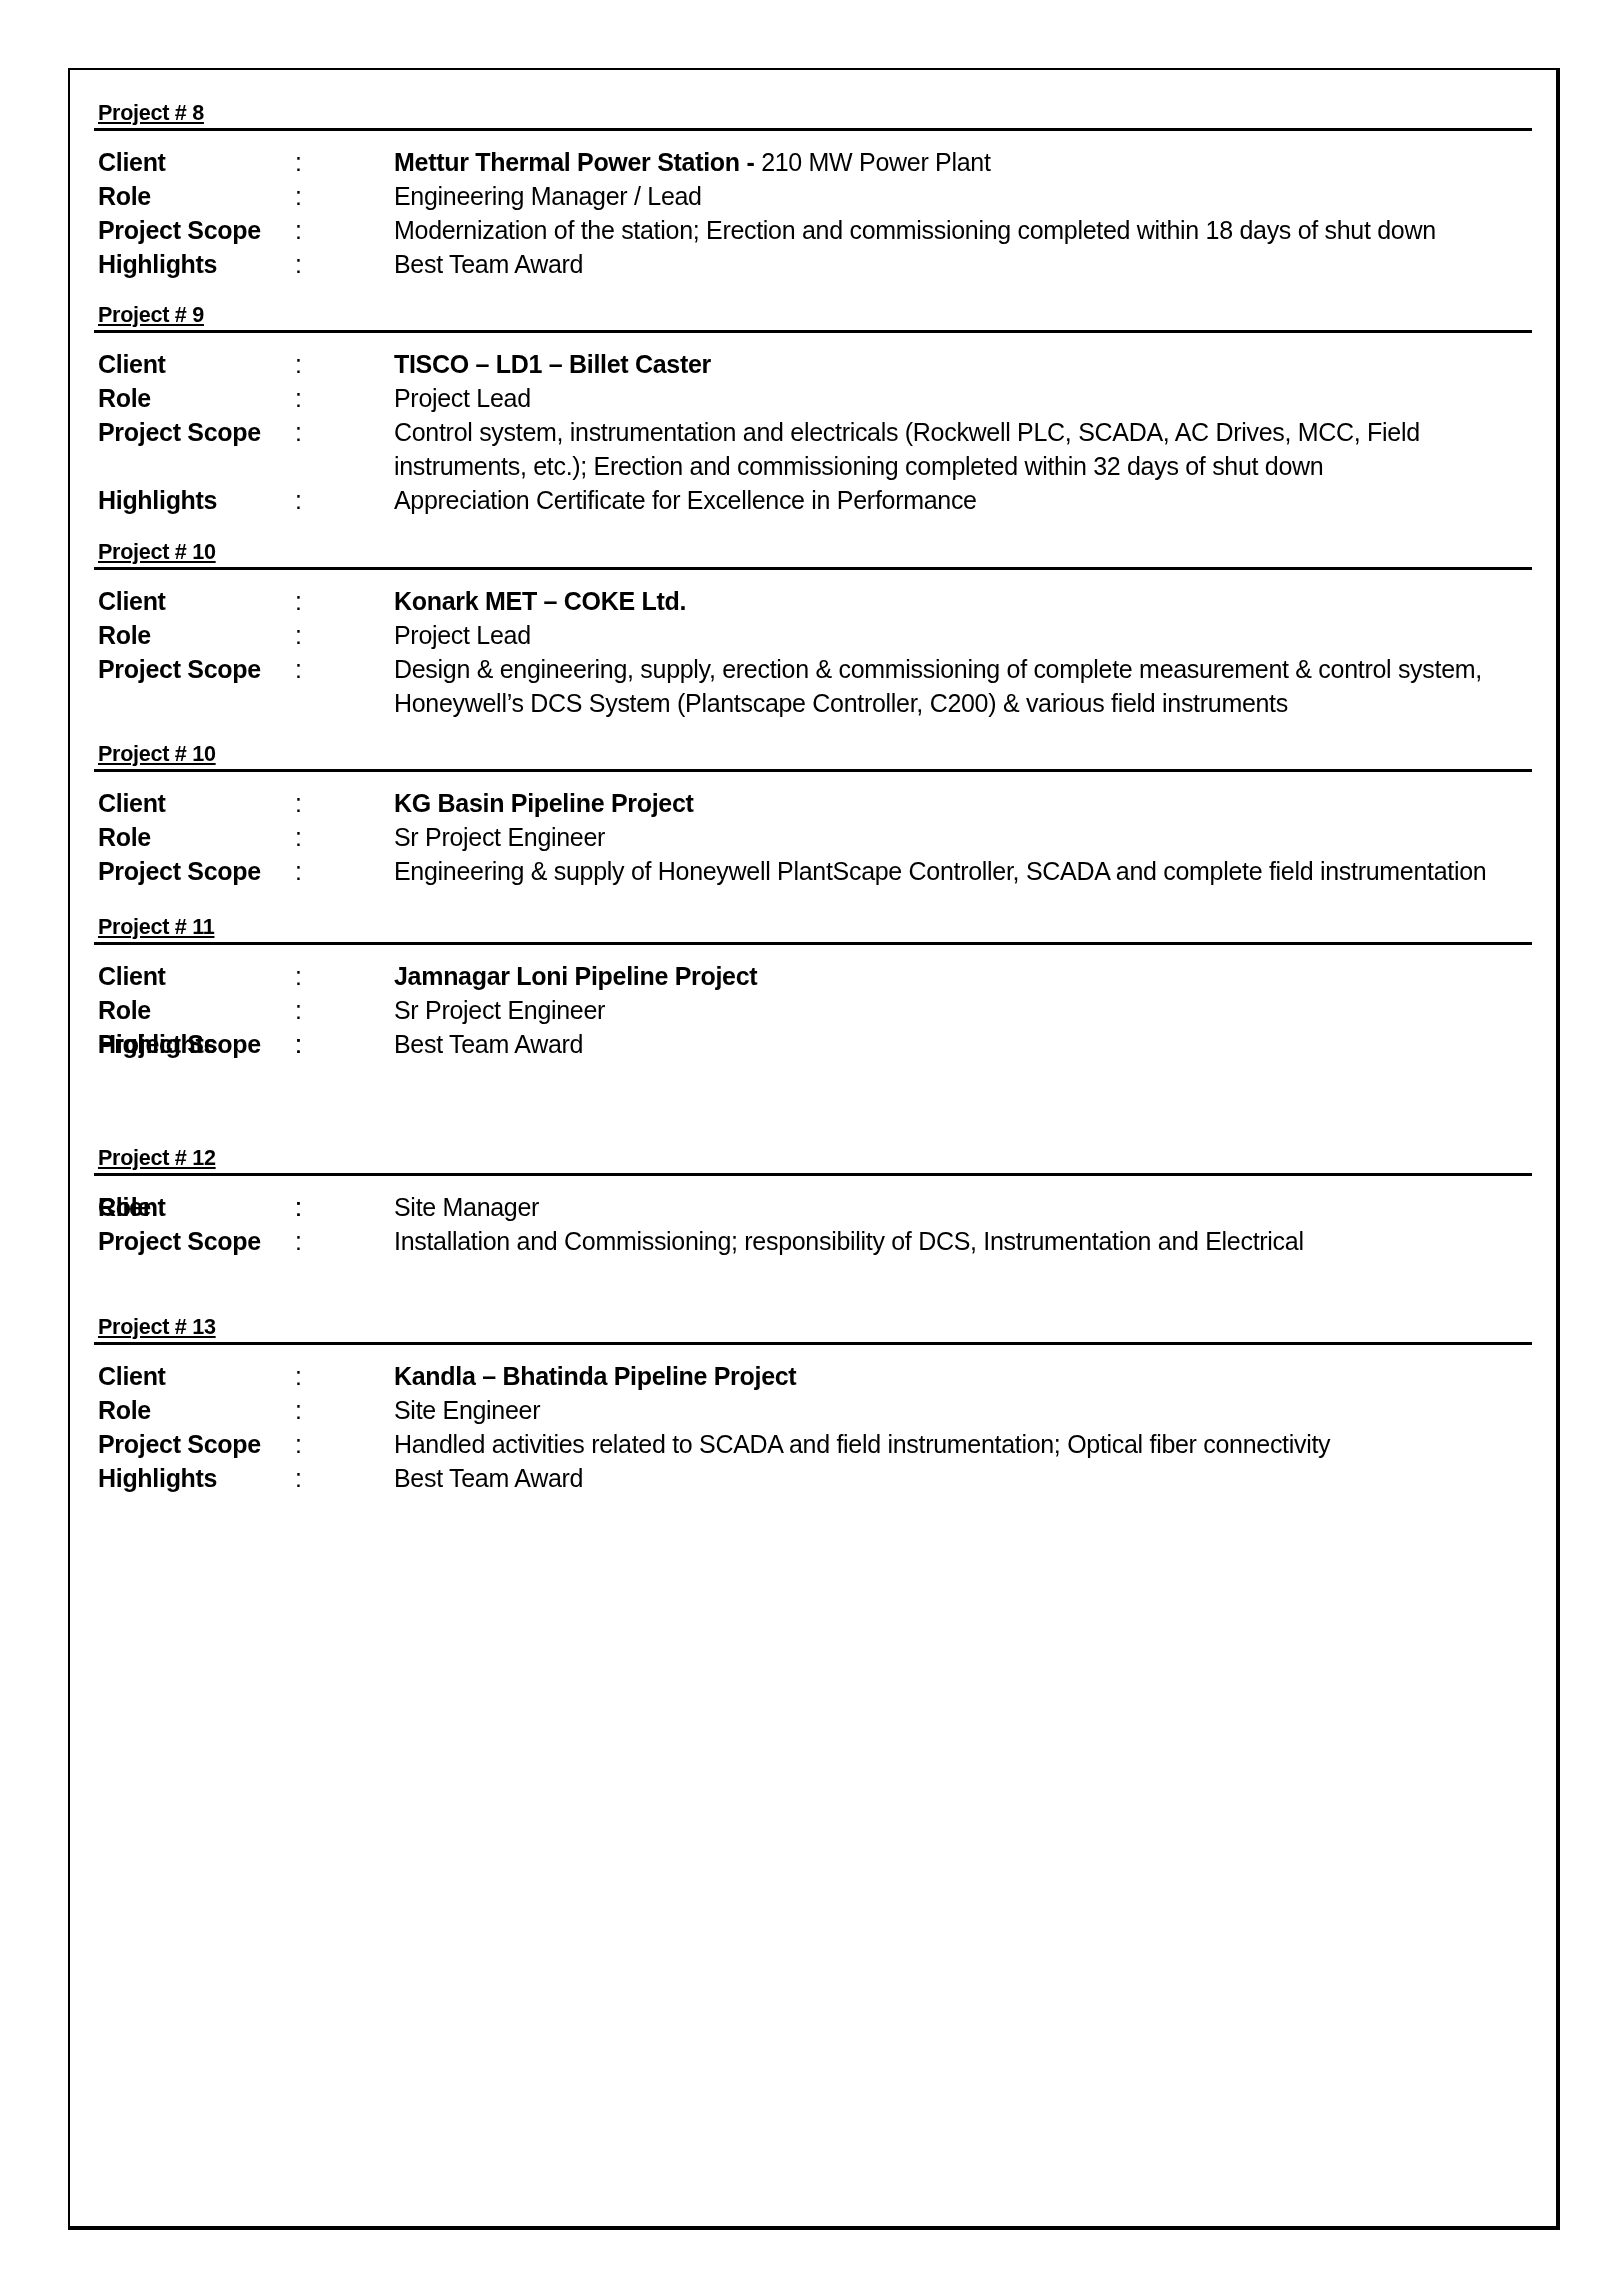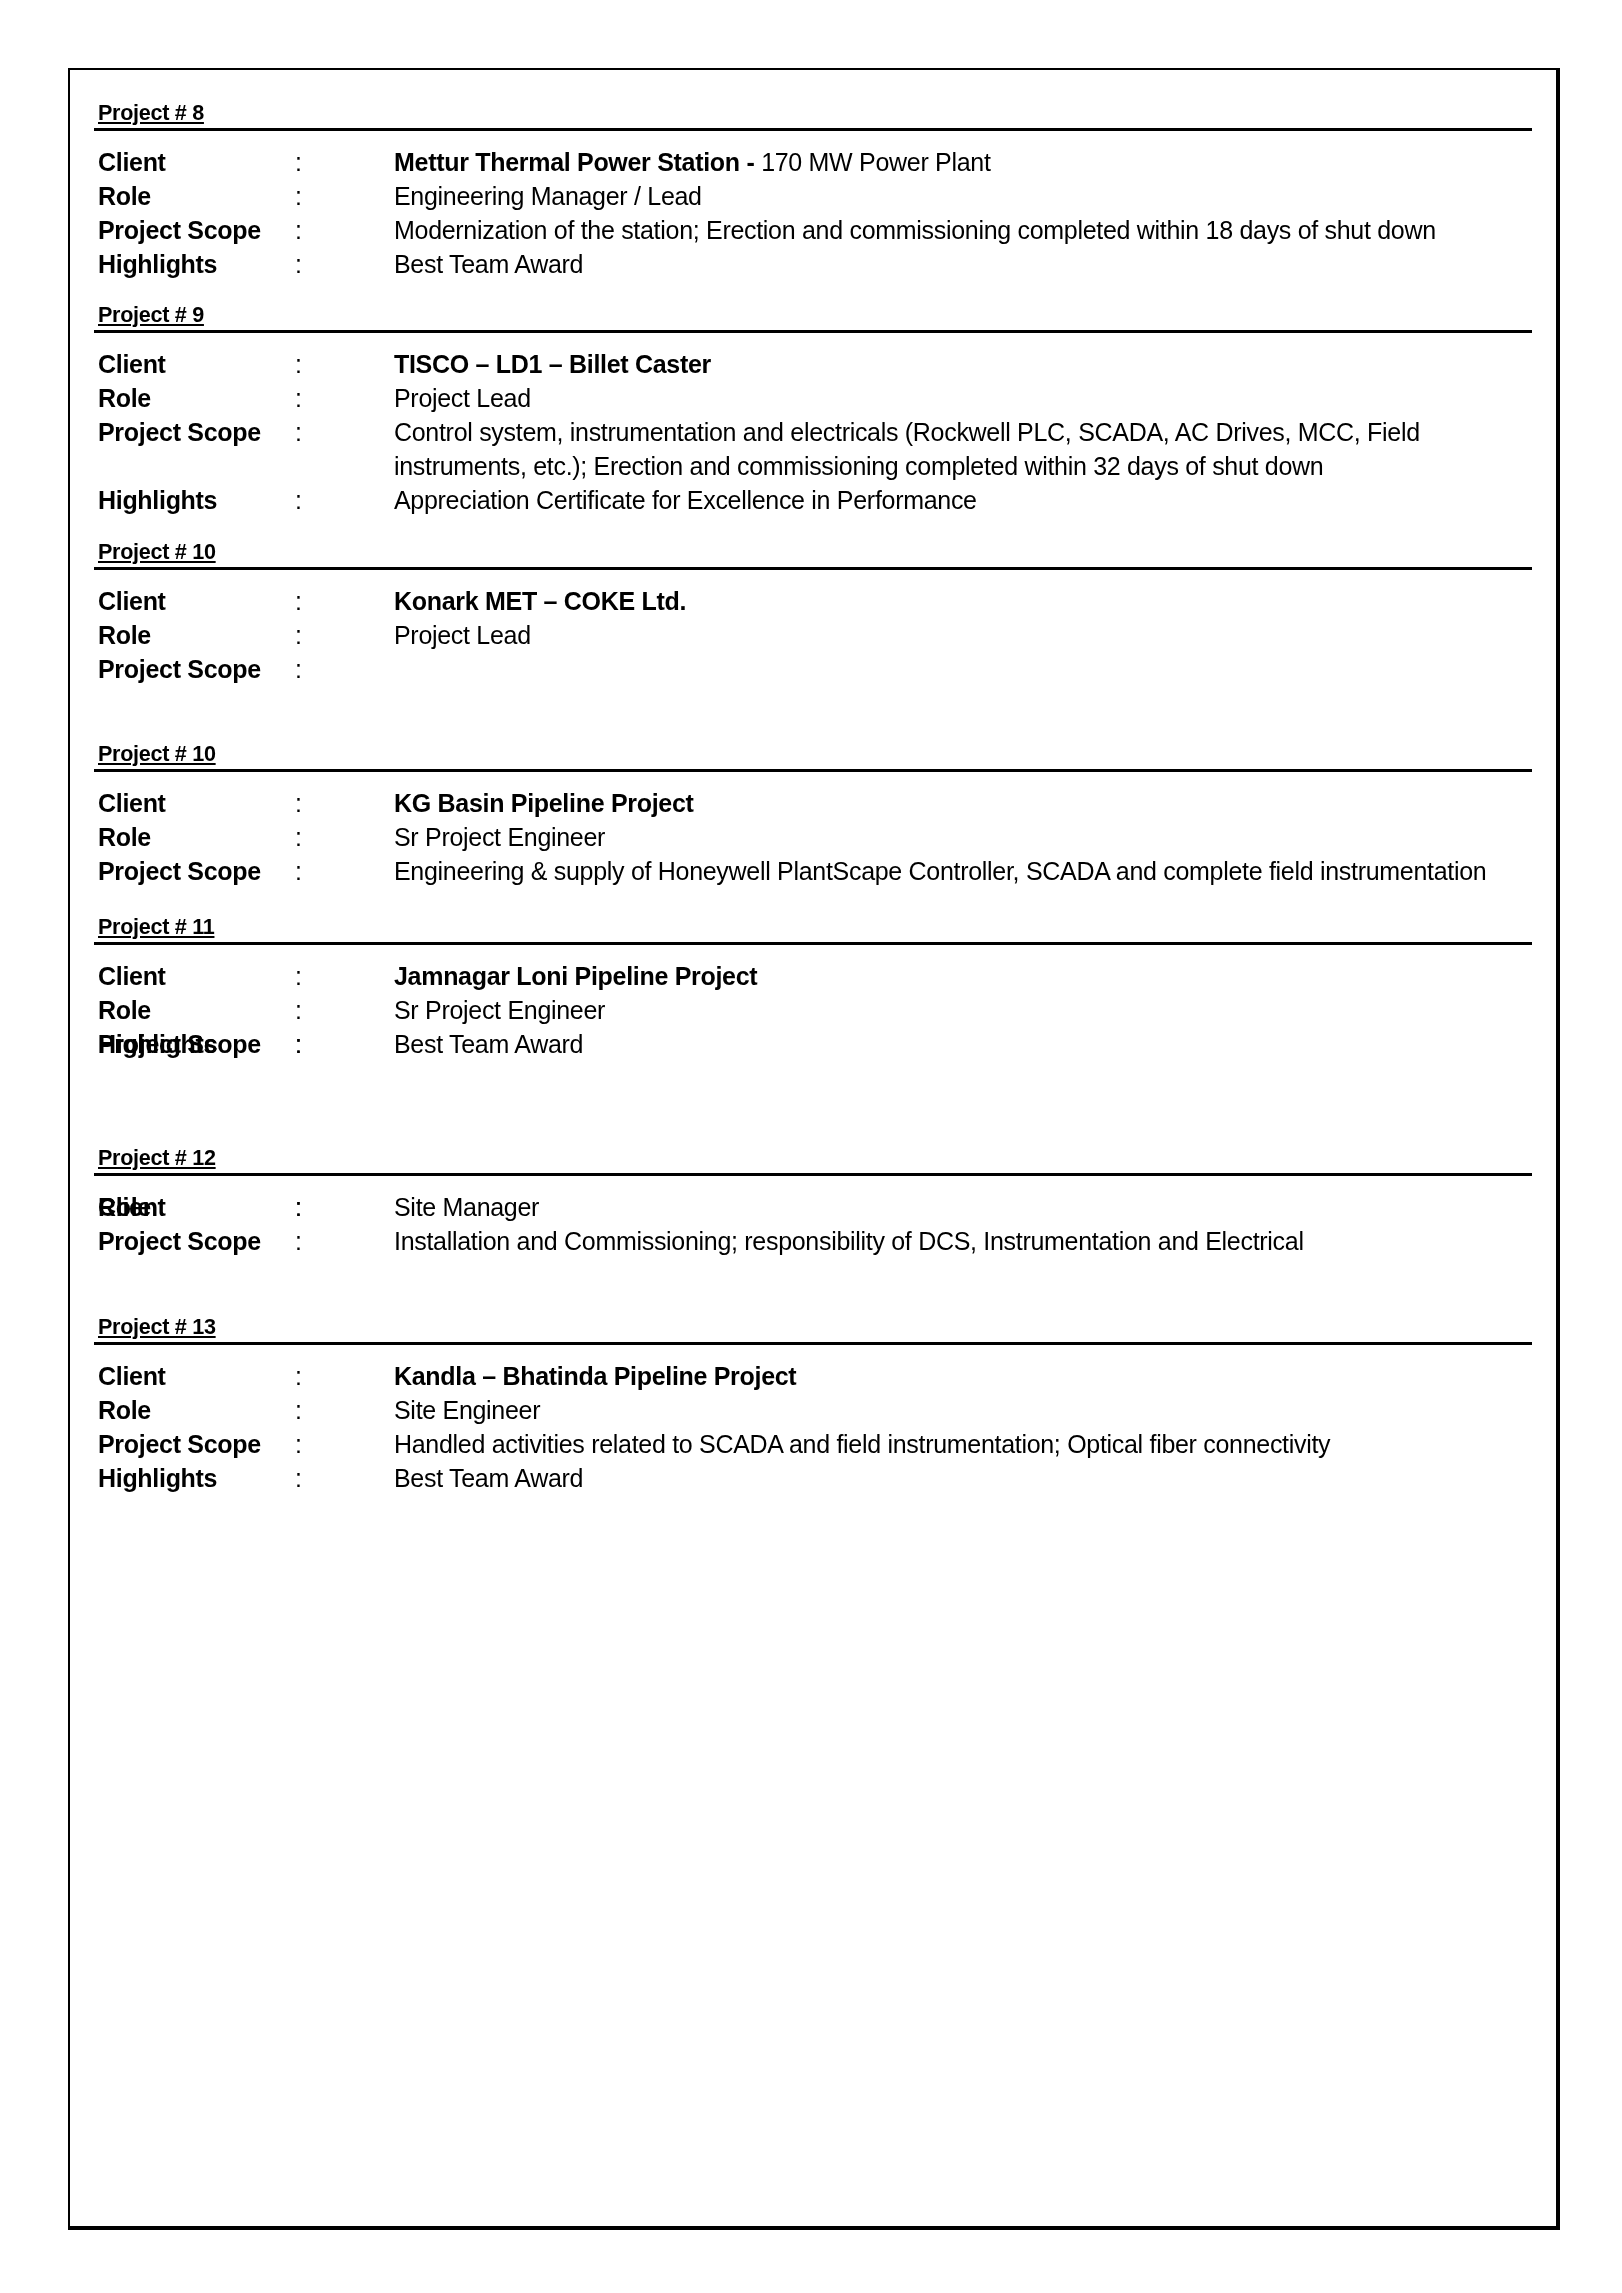--- a/index.html
+++ b/index.html
@@ -34,21 +34,21 @@
 <div class="page-frame"></div>
 
 <div id="doc">
     <div class="section" style="left: 98px; top: 100px;">
       <div class="heading">Project # 8</div>
       <div class="rule"></div>
       <div class="rows">
         <div class="row">
           <span class="label">Client</span>
           <span class="colon">:</span>
-          <span class="value"><span class="strong">Mettur Thermal Power Station -</span><span> 170 MW Power Plant</span></span>
+          <span class="value"><span class="strong">Mettur Thermal Power Station -</span><span> 210 MW Power Plant</span></span>
         </div>
         <div class="row">
           <span class="label">Role</span>
           <span class="colon">:</span>
           <span class="value">Engineering Manager / Lead</span>
         </div>
         <div class="row">
           <span class="label">Project Scope</span>
           <span class="colon">:</span>
           <span class="value">Modernization of the station; Erection and commissioning completed within 18 days of shut down</span>
@@ -97,20 +97,22 @@
           <span class="value"><span class="strong">Konark MET – COKE Ltd.</span><span></span></span>
         </div>
         <div class="row">
           <span class="label">Role</span>
           <span class="colon">:</span>
           <span class="value">Project Lead</span>
         </div>
         <div class="row">
           <span class="label">Project Scope</span>
           <span class="colon">:</span>
+          <span class="value">Design &amp; engineering, supply, erection &amp; commissioning of complete measurement &amp; control system,
+Honeywell’s DCS System (Plantscape Controller, C200) &amp; various field instruments</span>
         </div>
       </div>
     </div>
     <div class="section" style="left: 98px; top: 741px;">
       <div class="heading">Project # 10</div>
       <div class="rule"></div>
       <div class="rows">
         <div class="row">
           <span class="label">Client</span>
           <span class="colon">:</span>

